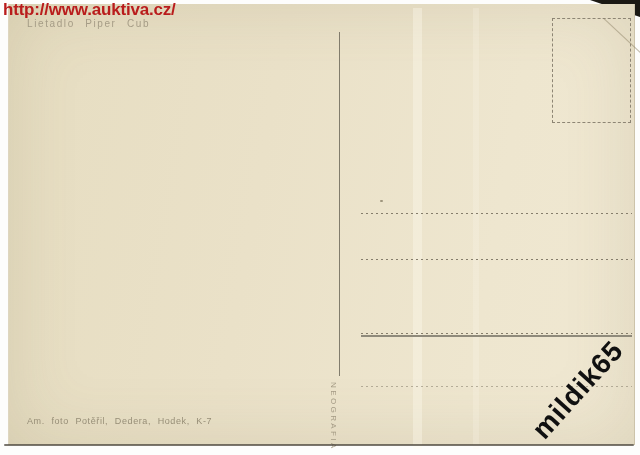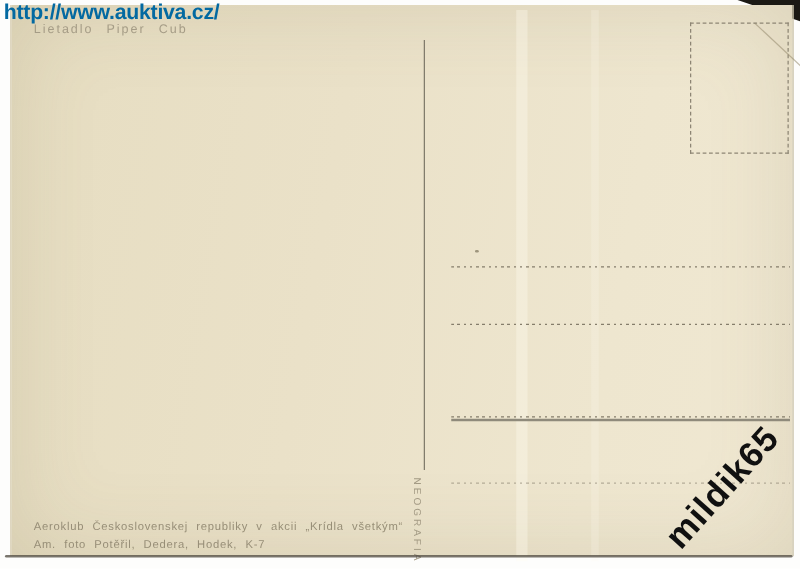--- a/index.html
+++ b/index.html
@@ -120,21 +120,21 @@
     width: 3px; height: 2px;
     background: rgba(95, 85, 62, 0.55);
     border-radius: 1px;
   }
   
   .wm-url {
     position: absolute;
     left: 3px; top: 0px;
     font-size: 17px;
     font-weight: bold;
-    color: #0369a1;
+    color: #b91c1c;
     letter-spacing: -0.2px;
     white-space: nowrap;
   }
   
   .wm-seller {
     position: absolute;
     left: 578px; top: 390px;
     transform: translate(-50%, -50%) rotate(-48deg);
     font-size: 28px;
     font-weight: bold;
@@ -166,21 +166,20 @@
 
     <div class="dline l1"></div>
     <div class="dline l2"></div>
     <div class="dline l3"></div>
     <div class="sline"></div>
     <div class="dline l4"></div>
 
     <div class="speck"></div>
 
     <div class="imprint">
-      <div>Aeroklub Československej republiky v akcii „Krídla všetkým“</div>
       <div>Am. foto Potěřil, Dedera, Hodek, K-7</div>
     </div>
 
   </div>
 
   <div class="card-bottom-shadow"></div>
 
   <span class="wm-url">http://www.auktiva.cz/</span>
 
   <span class="wm-seller">mildik65</span>

